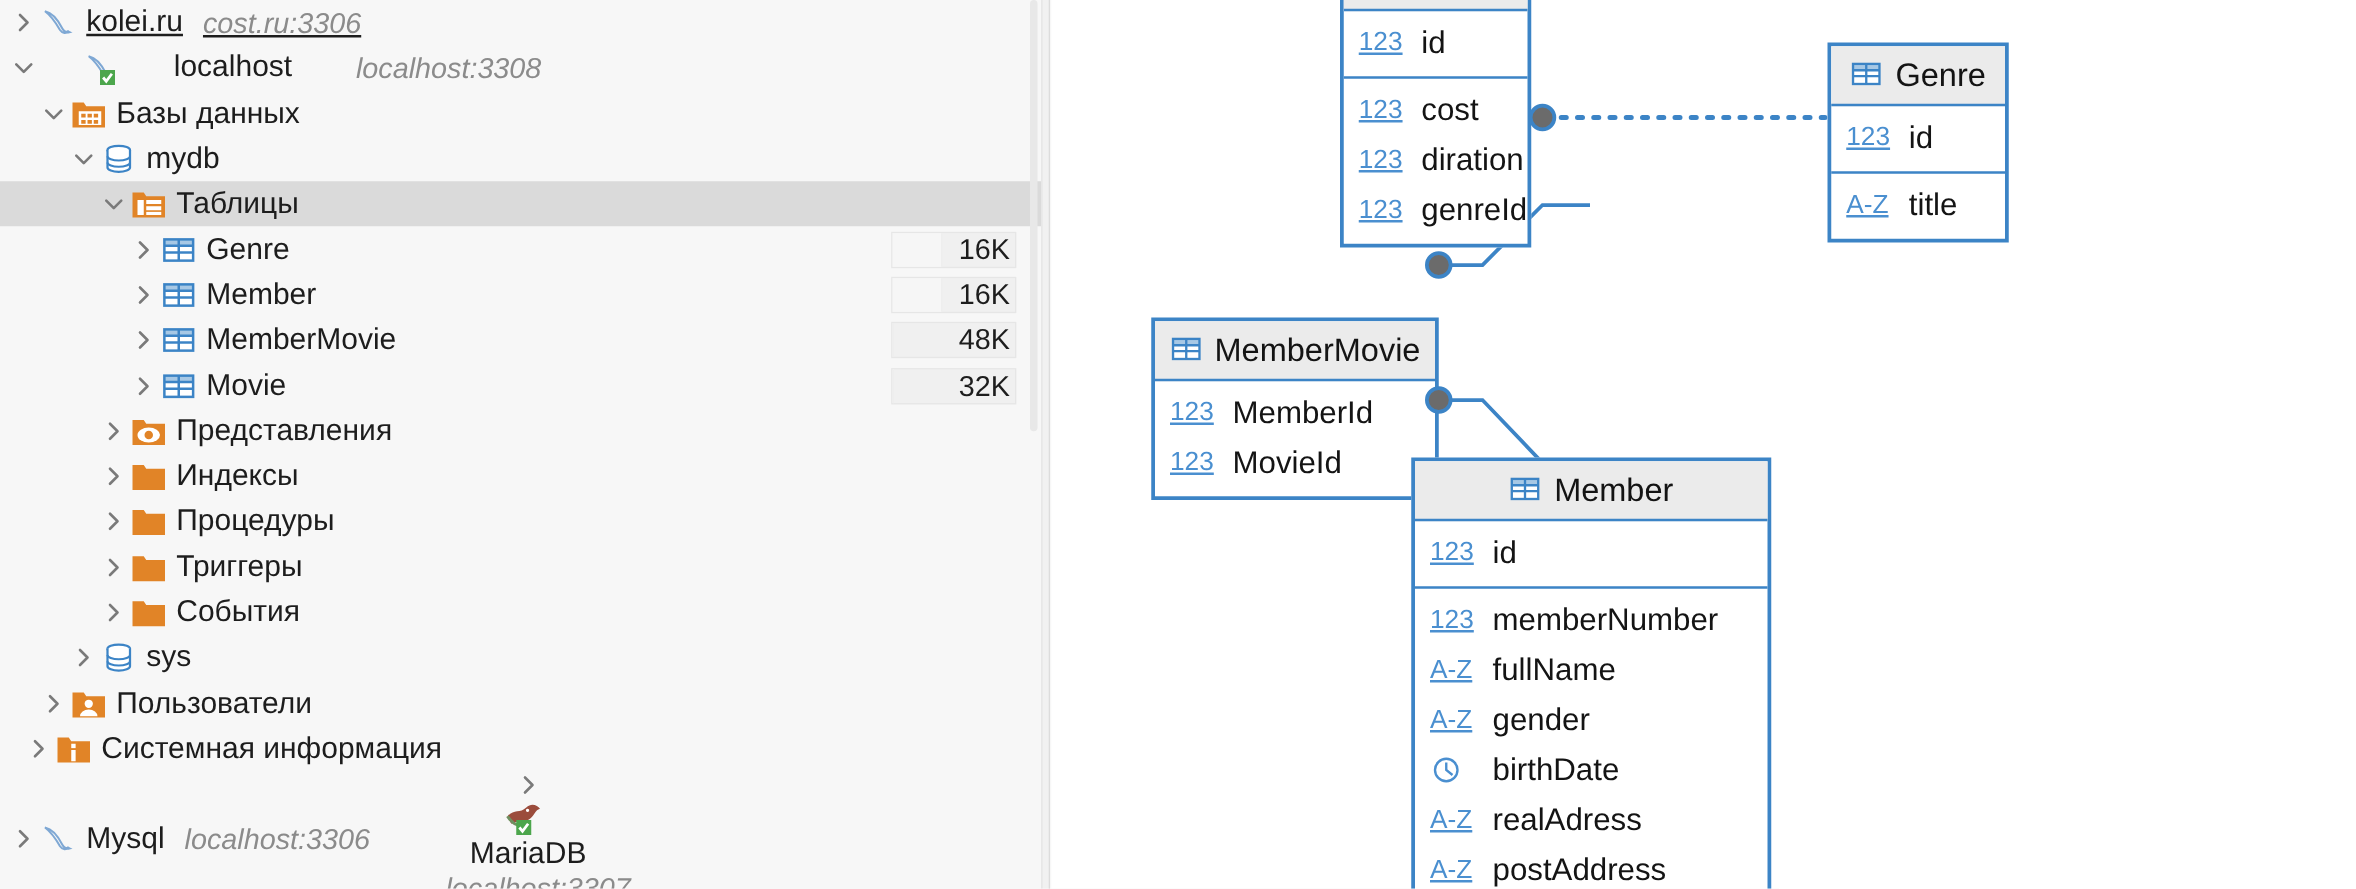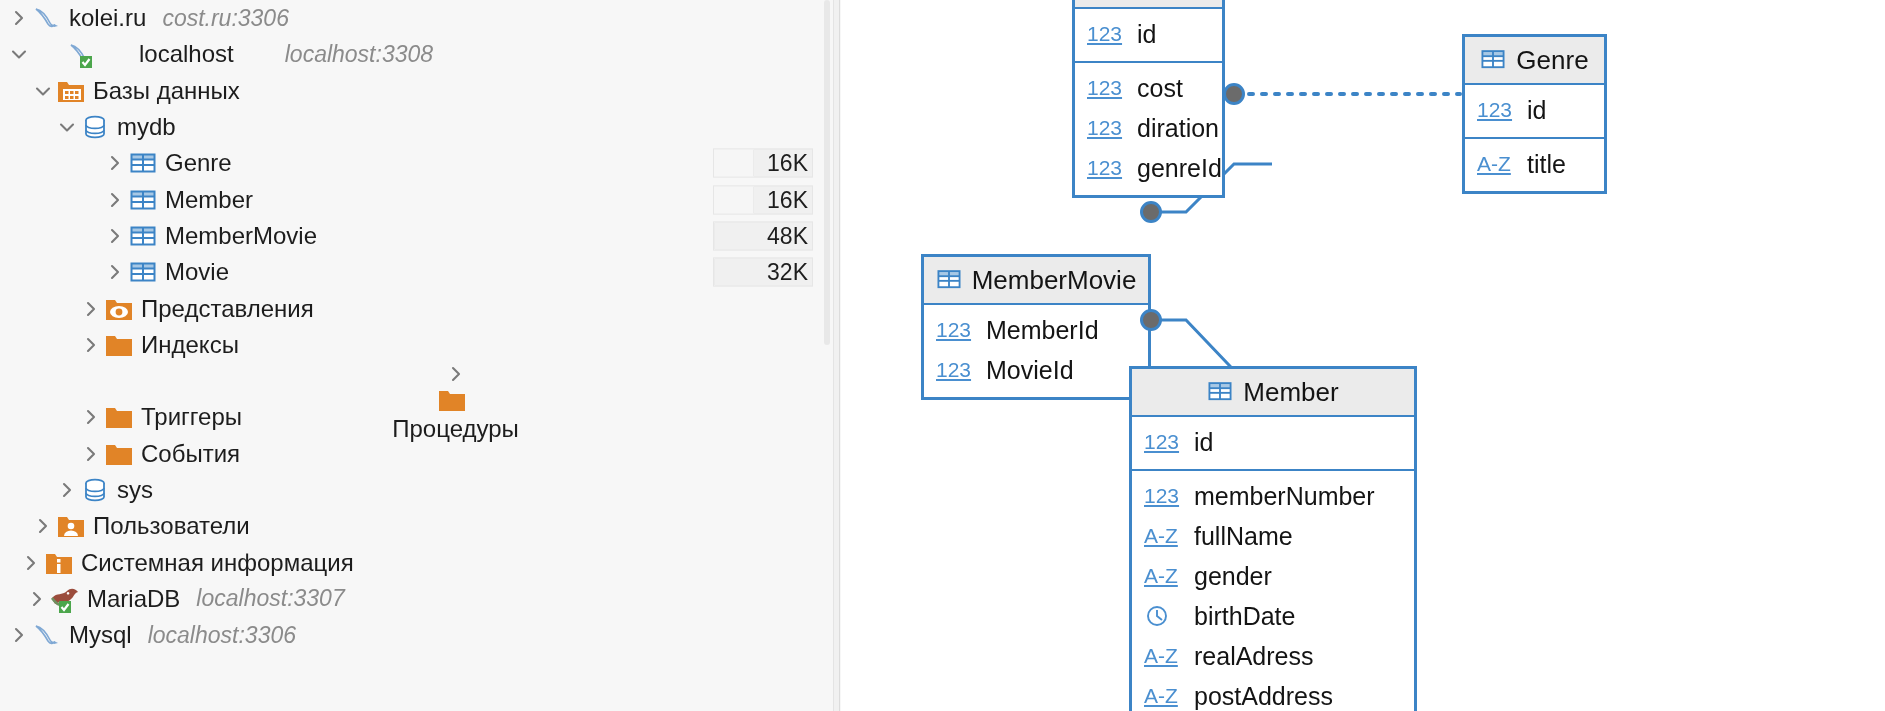--- a/index.html
+++ b/index.html
@@ -137,21 +137,21 @@
     z-index: 5;
   }
 </style>
 </head>
 <body>
 
 <div id="root">
 
   <div id="tree-panel">
     <div id="tree-rows">
-        <div class="tree-row" style="padding-left: 6px;">
+        <div class="tree-row" style="padding-left: 6px; text-decoration: underline;">
           <span class="chev">
             <svg width="16" height="22" viewBox="0 0 16 22">
               <path d="M5 5 L11 11 L5 17" fill="none" stroke="#7a7a7a" stroke-width="2.1" stroke-linecap="round" stroke-linejoin="round"></path>
             </svg>
           </span>
           <span class="ic">
             <svg width="30" height="30" viewBox="0 0 30 30">
               <path d="M4 6 C9 7 14 12 18 20 C19 22 21 23 23 22 C21 24 18 24 16 21 C12 14 8 9 4 6 Z" fill="none" stroke="#7fa8d4" stroke-width="1.6"></path>
               <path d="M22 21 l4 2 l-4 1 z" fill="#7fa8d4"></path>
             </svg>
@@ -204,20 +204,37 @@
           <span class="ic">
             <svg width="30" height="30" viewBox="0 0 30 30">
               <ellipse cx="15" cy="8" rx="9" ry="3.4" fill="#fff" stroke="#3c84c6" stroke-width="1.8"></ellipse>
               <path d="M6 8 v14 a9 3.4 0 0 0 18 0 V8" fill="#fff" stroke="#3c84c6" stroke-width="1.8"></path>
               <path d="M6 13 a9 3.4 0 0 0 18 0" fill="none" stroke="#3c84c6" stroke-width="1.6"></path>
               <path d="M6 18 a9 3.4 0 0 0 18 0" fill="none" stroke="#3c84c6" stroke-width="1.6"></path>
             </svg>
           </span>
           <span class="lbl">mydb</span>
         </div>
+        <div class="tree-row selected" style="padding-left: 78px;">
+          <span class="chev">
+            <svg width="22" height="16" viewBox="0 0 22 16">
+              <path d="M5 5.5 L11 11.5 L17 5.5" fill="none" stroke="#7a7a7a" stroke-width="2.1" stroke-linecap="round" stroke-linejoin="round"></path>
+            </svg>
+          </span>
+          <span class="ic">
+            <svg width="30" height="30" viewBox="0 0 30 30">
+              <path d="M2 6 h9 l2 3 h15 v17 H2 Z" fill="#e18427"></path>
+              <rect x="6" y="12" width="5" height="12" fill="#fff"></rect>
+              <rect x="13" y="12" width="12" height="3.2" fill="#fff"></rect>
+              <rect x="13" y="17" width="12" height="3.2" fill="#fff"></rect>
+              <rect x="13" y="21.5" width="12" height="2.5" fill="#fff"></rect>
+            </svg>
+          </span>
+          <span class="lbl">Таблицы</span>
+        </div>
         <div class="tree-row" style="padding-left: 102px;">
           <span class="chev">
             <svg width="16" height="22" viewBox="0 0 16 22">
               <path d="M5 5 L11 11 L5 17" fill="none" stroke="#7a7a7a" stroke-width="2.1" stroke-linecap="round" stroke-linejoin="round"></path>
             </svg>
           </span>
           <span class="ic">
             <svg width="30" height="30" viewBox="0 0 30 30">
               <rect x="3.5" y="6.5" width="23" height="17" fill="#fff" stroke="#3c84c6" stroke-width="2"></rect>
               <rect x="3.5" y="6.5" width="23" height="5" fill="#3c84c6" opacity="0.45"></rect>
@@ -316,21 +333,21 @@
               <path d="M5 5 L11 11 L5 17" fill="none" stroke="#7a7a7a" stroke-width="2.1" stroke-linecap="round" stroke-linejoin="round"></path>
             </svg>
           </span>
           <span class="ic">
             <svg width="30" height="30" viewBox="0 0 30 30">
               <path d="M2 6 h9 l2 3 h15 v17 H2 Z" fill="#e18427"></path>
             </svg>
           </span>
           <span class="lbl">Индексы</span>
         </div>
-        <div class="tree-row" style="padding-left: 78px; flex-direction: column;">
+        <div class="tree-row" style="padding-left: 78px;">
           <span class="chev">
             <svg width="16" height="22" viewBox="0 0 16 22">
               <path d="M5 5 L11 11 L5 17" fill="none" stroke="#7a7a7a" stroke-width="2.1" stroke-linecap="round" stroke-linejoin="round"></path>
             </svg>
           </span>
           <span class="ic">
             <svg width="30" height="30" viewBox="0 0 30 30">
               <path d="M2 6 h9 l2 3 h15 v17 H2 Z" fill="#e18427"></path>
             </svg>
           </span>
@@ -401,21 +418,21 @@
           </span>
           <span class="ic">
             <svg width="30" height="30" viewBox="0 0 30 30">
               <path d="M2 6 h9 l2 3 h15 v17 H2 Z" fill="#e18427"></path>
               <rect x="13" y="11" width="3.5" height="3.5" fill="#fff"></rect>
               <rect x="13" y="16" width="3.5" height="9" fill="#fff"></rect>
             </svg>
           </span>
           <span class="lbl">Системная информация</span>
         </div>
-        <div class="tree-row" style="padding-left: 24px;">
+        <div class="tree-row" style="padding-left: 12px; flex-direction: column;">
           <span class="chev">
             <svg width="16" height="22" viewBox="0 0 16 22">
               <path d="M5 5 L11 11 L5 17" fill="none" stroke="#7a7a7a" stroke-width="2.1" stroke-linecap="round" stroke-linejoin="round"></path>
             </svg>
           </span>
           <span class="ic">
             <svg width="30" height="30" viewBox="0 0 30 30">
               <path d="M2 14 C7 8 12 12 17 7 C21 3 26 5 28 8 C24 9 24 13 20 16 C16 19 10 17 5 20 Z" fill="#9b4c3c"></path>
               <path d="M18 8 a1.3 1.3 0 1 0 0.1 0" fill="#fff"></path>
               <path d="M2 14 C6 20 10 22 14 21" stroke="#6f8f5f" stroke-width="2.5" fill="none"></path>

